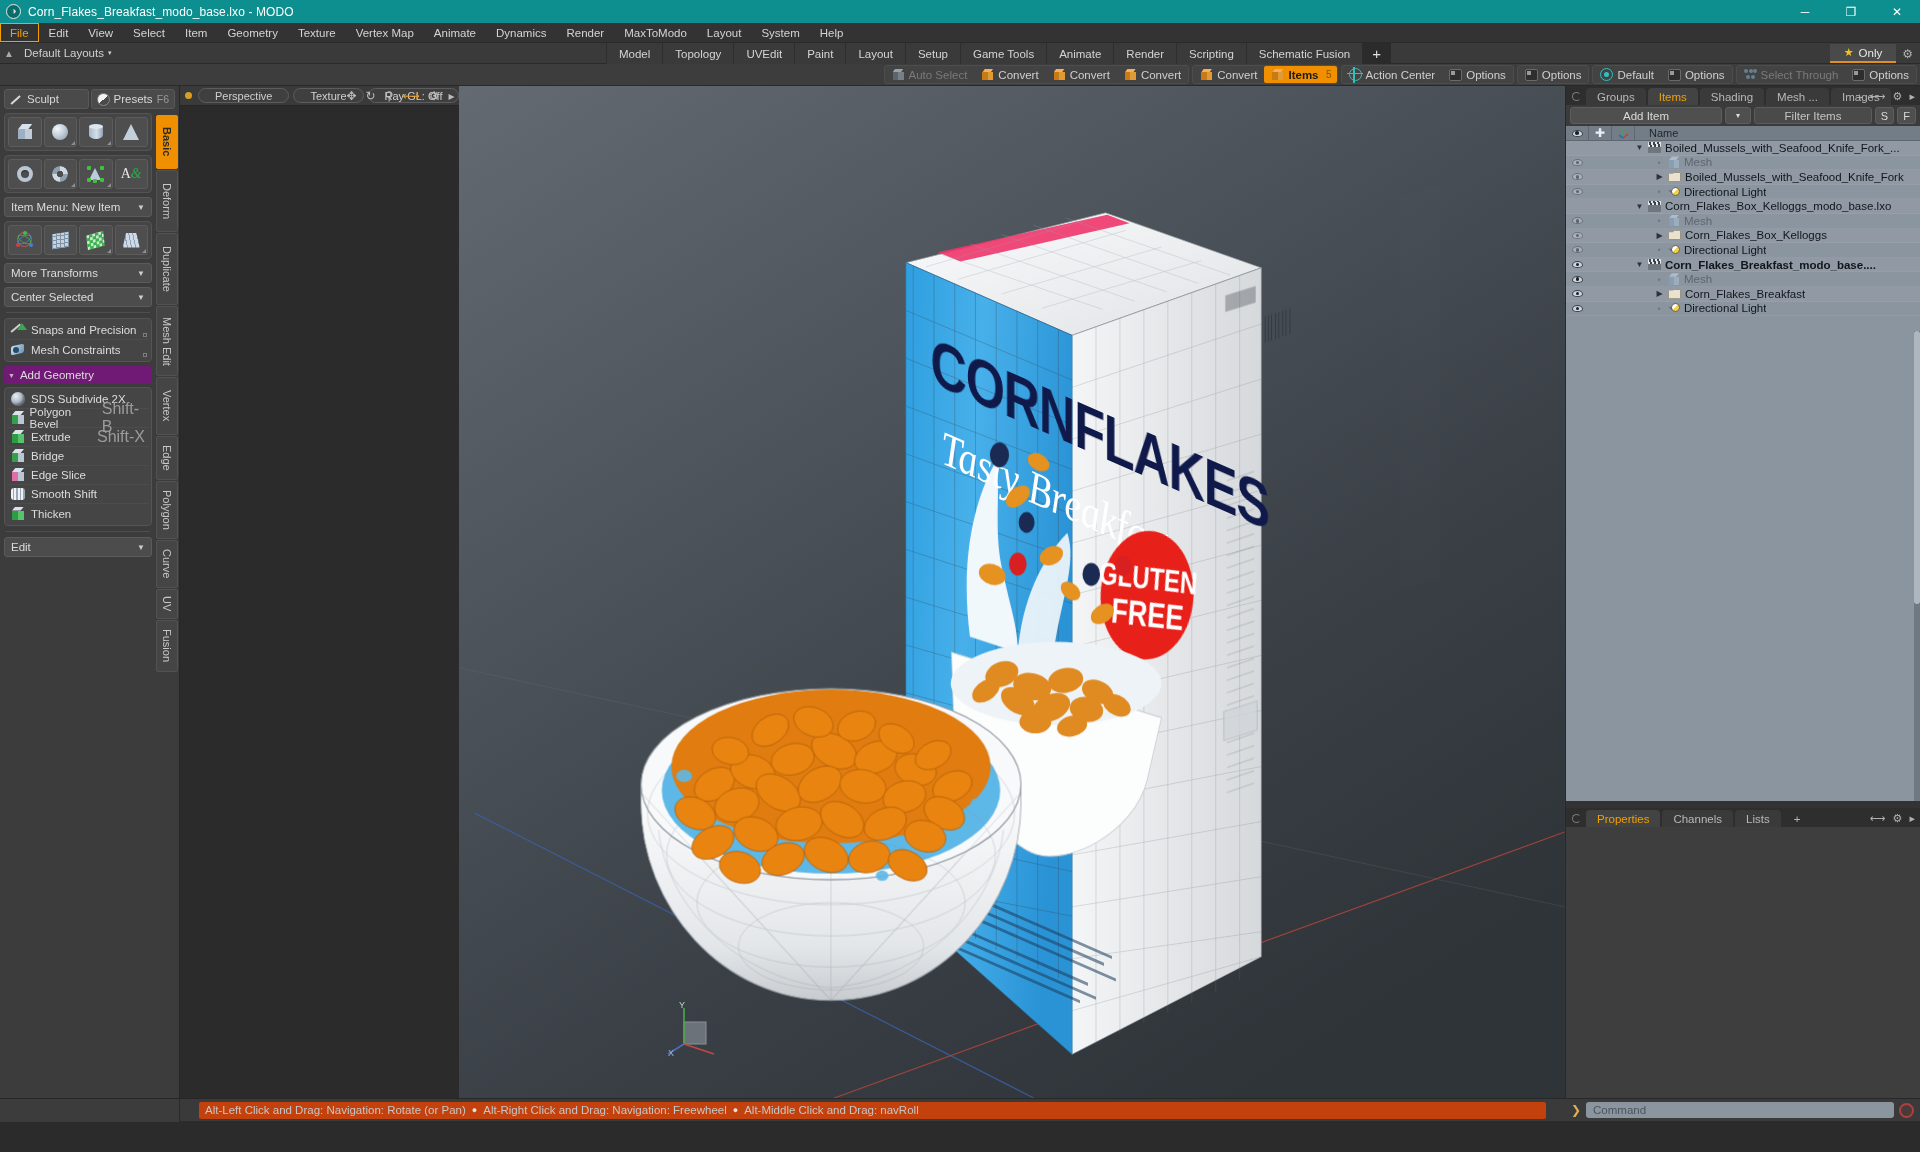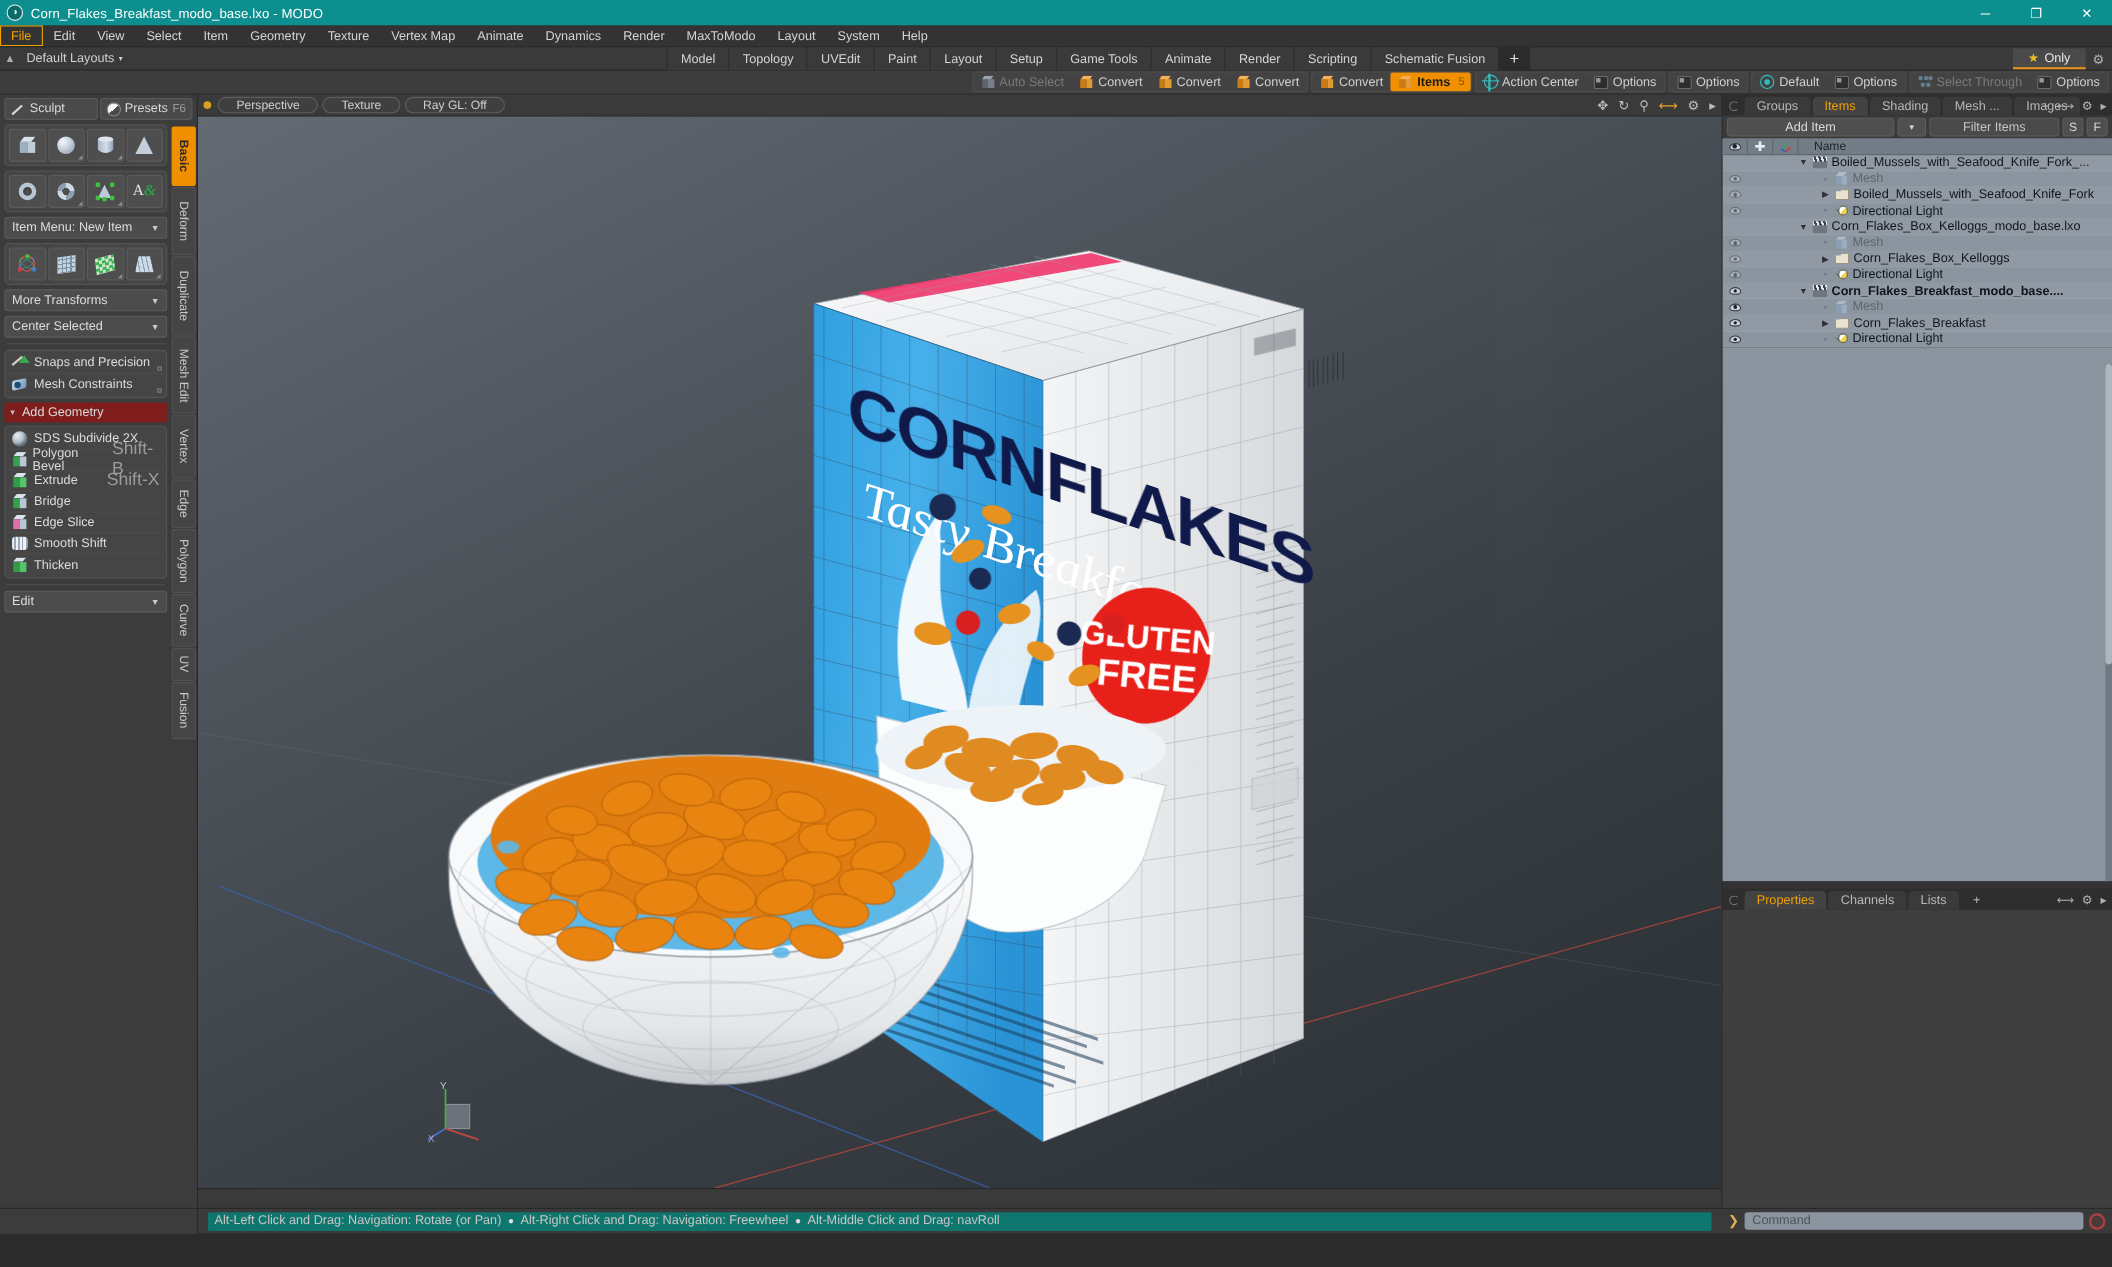--- a/index.html
+++ b/index.html
@@ -208,41 +208,41 @@
 
   .lp-list { background:#454545; border:1px solid #545454; border-radius:4px; padding:2px;
     margin-bottom:4px; }
   .lp-row { height:19px; display:flex; align-items:center; gap:6px; padding:0 4px;
     font-size:11.5px; color:#dcdcdc; border-bottom:1px solid #4c4c4c; position:relative; }
   .lp-row:last-child { border-bottom:none; }
   .lp-row .sc { margin-left:auto; color:#9b9b9b; font-size:16px; }
   .lp-row .opt { position:absolute; right:2px; bottom:2px; width:4px; height:4px;
     border:1px solid #7d7d7d; }
   .lp-collapse { height:18px; display:flex; align-items:center; gap:5px; padding:0 4px;
-    font-size:11.5px; color:#dcdcdc; background:#7f1d1d; border-radius:3px; margin-bottom:3px; }
+    font-size:11.5px; color:#dcdcdc; background:#701a75; border-radius:3px; margin-bottom:3px; }
   .lp-collapse .tri { font-size:7px; color:#bbb; }
 
   .mi-sds { width:14px;height:14px;border-radius:50%;
     background:radial-gradient(circle at 35% 30%,#e8eef4,#9aa8b6 60%,#6c7a88);
     box-shadow:inset -2px -2px 2px rgba(0,0,0,.3); }
   .mi-cube2 { width:14px; height:14px; position:relative; }
   .mi-cube2 i { position:absolute; display:block; }
   .mi-cube2 .t { left:1px; top:0; width:12px; height:4px; background:#d9e3ec;
      clip-path:polygon(28% 0,100% 0,72% 100%,0 100%); }
   .mi-cube2 .l { left:1px; top:4px; width:6px; height:9px; background:#34a04a; }
   .mi-cube2 .r { left:7px; top:4px; width:6px; height:9px; background:#b9c6d4; }
   .mi-cube2.pink .l { background:#e06fa8; }
   .mi-cube2.green .l { background:#34a04a; }
   .mi-cube2.greenall .l{ background:#2f9b44;} .mi-cube2.greenall .r{background:#56c46c;}
   .mi-smooth { width:14px;height:12px; background:
      repeating-linear-gradient(90deg,#eef2f6 0 2px, #9aa8b6 2px 3.4px);
      border-radius:3px; }
 
   
-  #viewport { flex:1; position:relative; background:#2b2b2b; display:flex; flex-direction:column; }
+  #viewport { flex:1; position:relative; background:#2b2b2b; display:flex; }
   #vp-header { height:20px; background:#3a3a3a; display:flex; align-items:center; gap:4px;
     padding-left:5px; border-bottom:1px solid #272727; position:relative; }
   #vp-header .dot { width:7px;height:7px;border-radius:50%;background:#d8a020; margin-right:2px; }
   .vp-pill { height:15px; padding:0 16px; border:1px solid #5d5d5d; border-radius:8px;
     display:flex; align-items:center; font-size:11px; color:#cfcfcf; background:#3f3f3f; }
   #vp-header .ricons { position:absolute; right:5px; display:flex; align-items:center; gap:9px;
     color:#bcbcbc; font-size:12px; }
   #vp-header .ricons .orangeic { color:#e8a020; }
 
   #vp-canvas { flex:1; position:relative; overflow:hidden;
@@ -335,22 +335,22 @@
   .rp-split { height:7px; background:#333333; }
 
   #rp-bottom { height:290px; display:flex; flex-direction:column; background:#333; }
   #rp-props { flex:1; background:#3e3e3e; }
 
   
   #statusbar { height:23px; background:#3a3a3a; display:flex; align-items:center;
     border-top:1px solid #272727; }
   #statusbar .lcorner { width:180px; height:23px; background:#3c3c3c; border-right:1px solid #2a2a2a; }
   #statusbar .hint { flex:1; padding-left:6px; font-size:11.5px; color:#c6c6c6;
-    display:flex; align-items:center; gap:6px; background:#0f766e; height:17px;
-    margin:0 9px; border-radius:2px; }
+    display:flex; align-items:center; gap:6px; background:#c2410c; height:17px;
+    margin:0 19px; border-radius:2px; }
   #statusbar .bullet { color:#e0e0e0; font-size:9px; }
   #statusbar .cmdzone { width:355px; display:flex; align-items:center; gap:5px; padding:0 6px;
     height:23px; }
   #statusbar .prompt { color:#e0b050; font-size:12px; }
   #statusbar .cmdinput { flex:1; height:16px; background:#8b95a0; border-radius:3px;
     display:flex; align-items:center; padding-left:7px; font-size:11.5px; color:#4b545d; }
   #statusbar .recdot { width:15px;height:15px;border-radius:50%;border:2px solid #b04040;
     background:#4a3a3a; }
 </style>
 </head>

